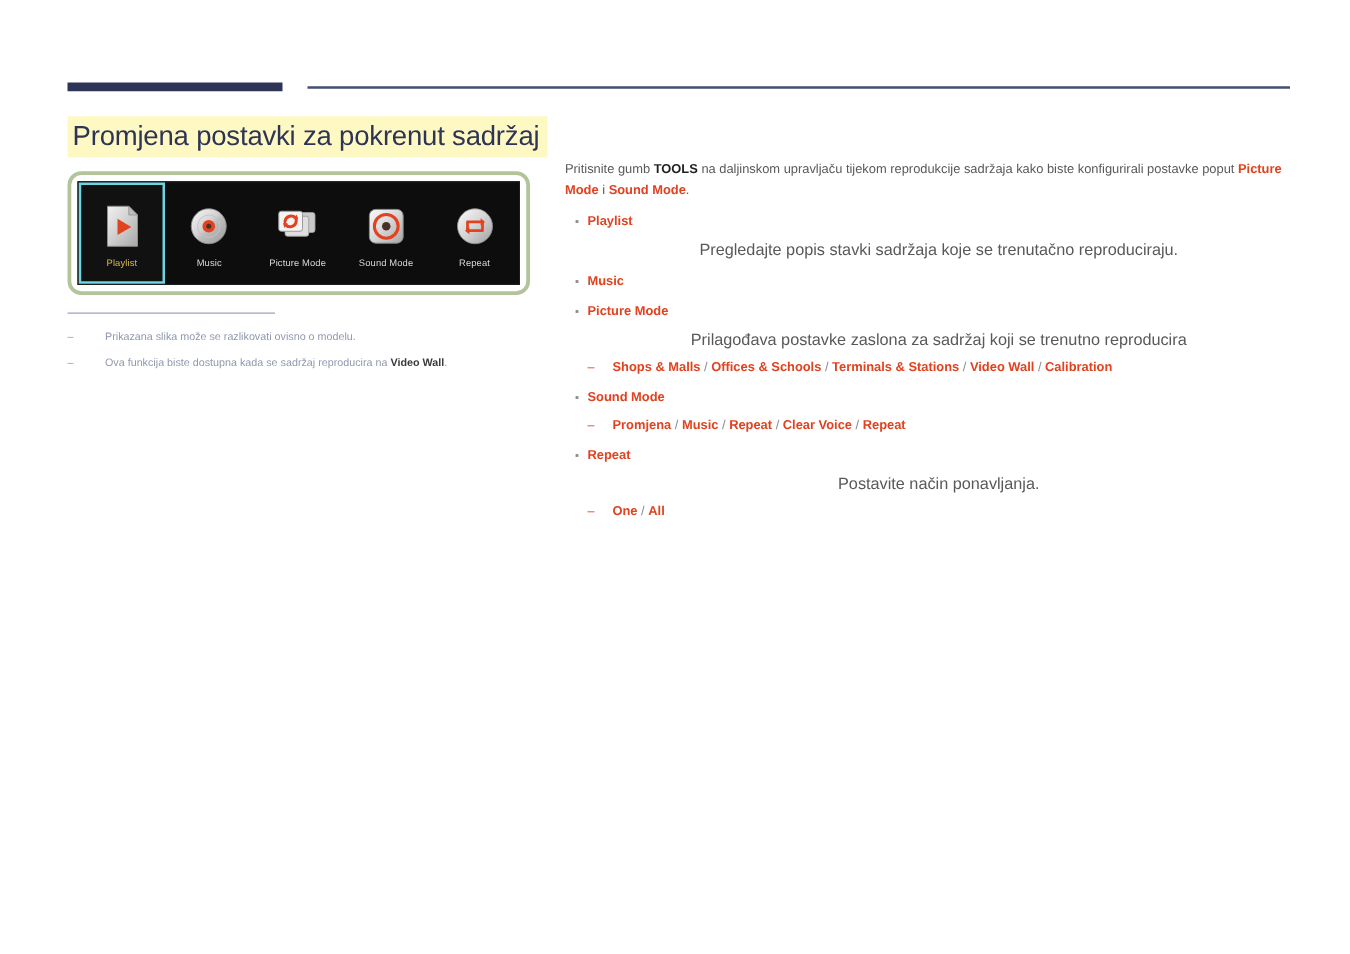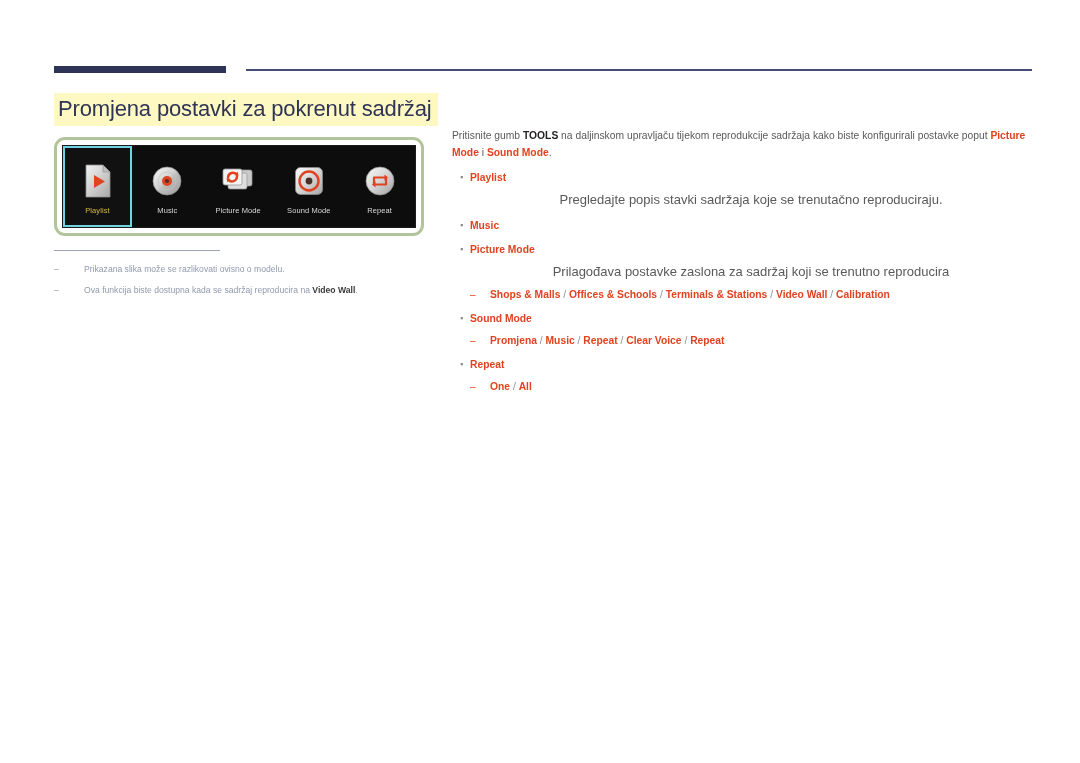--- a/index.html
+++ b/index.html
@@ -351,20 +351,21 @@
         <div class="sub-mark">–</div>
         <div class="sub-text"><b>Promjena</b> / <b>Music</b> / <b>Repeat</b> / <b>Clear Voice</b> / <b>Repeat</b></div>
       </div>
     </div>
   </div>
 
   <div class="bullet-row">
     <div class="bullet-mark">▪</div>
     <div class="bullet-body">
       <div class="bullet-title">Repeat</div>
+      <div class="bullet-desc">Postavite način ponavljanja.</div>
       <div class="sub-row">
         <div class="sub-mark">–</div>
         <div class="sub-text"><b>One</b> / <b>All</b></div>
       </div>
     </div>
   </div>
 
 </div>
 
 </body></html>

